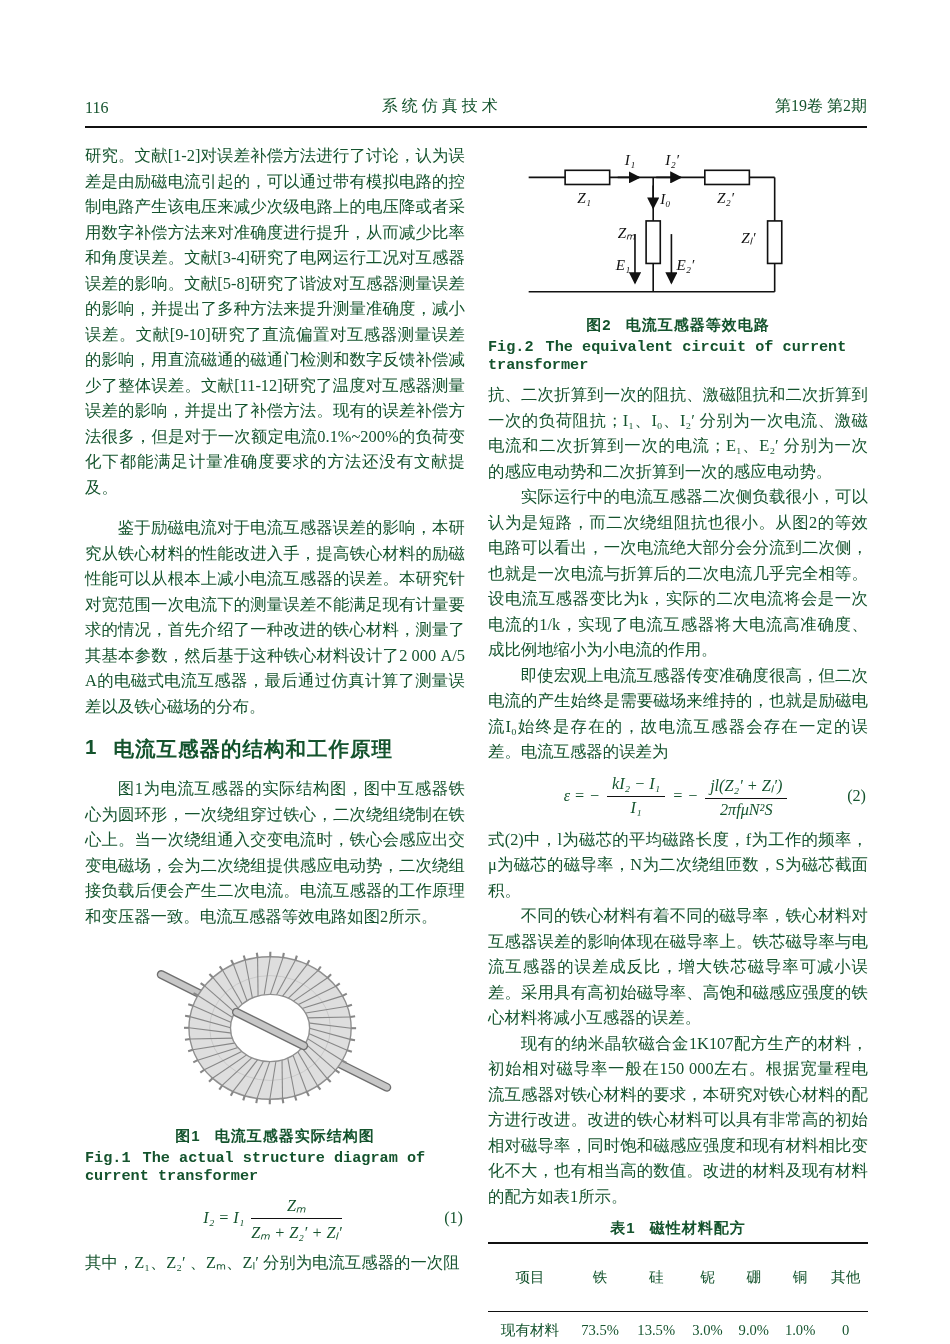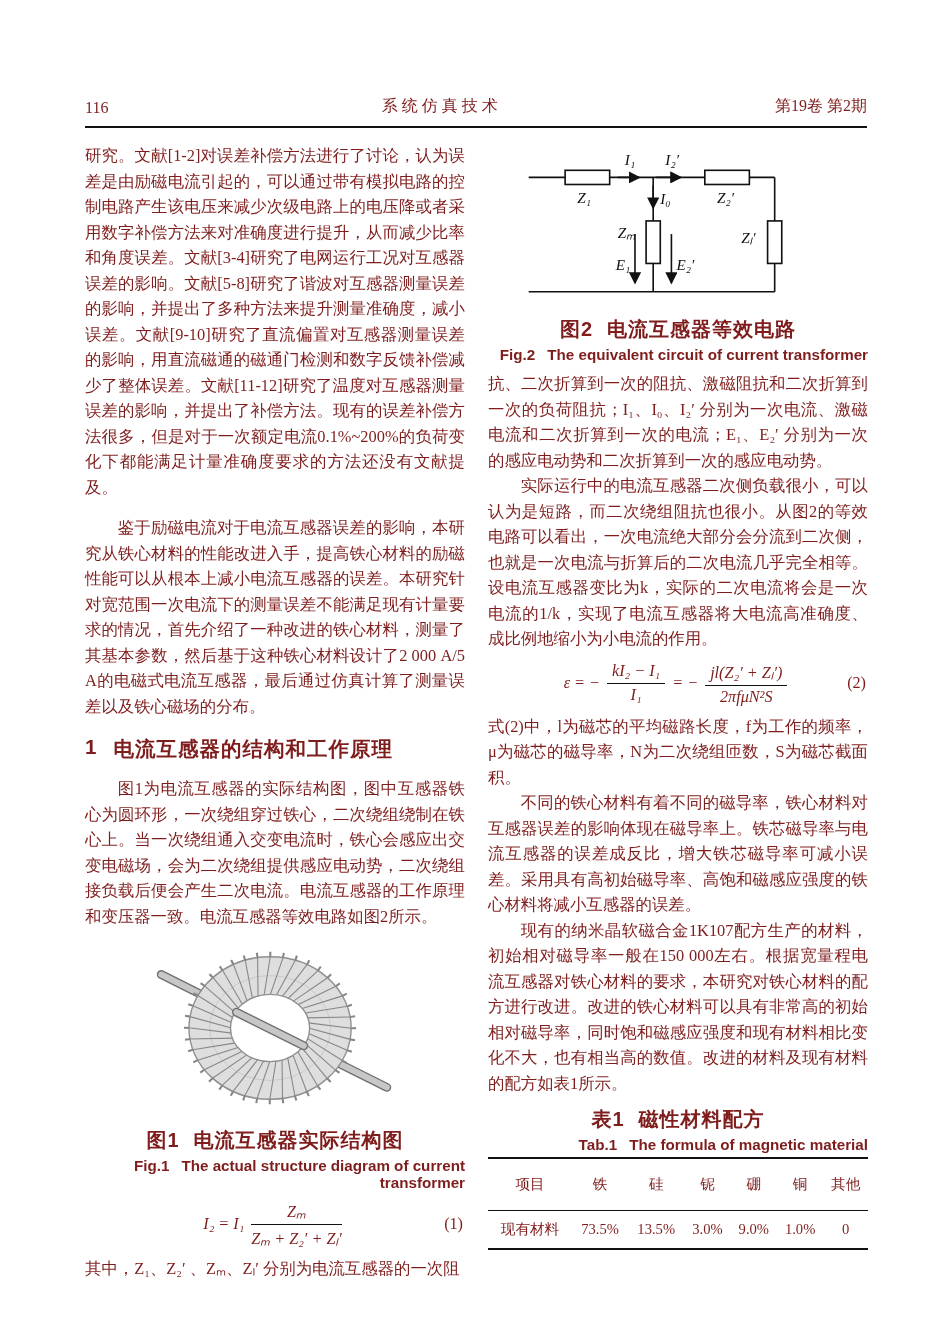--- a/index.html
+++ b/index.html
@@ -3,21 +3,21 @@
 <meta charset="utf-8">
 <style>
   * { box-sizing: border-box; }
   html,body { margin:0; padding:0; background:#ffffff; }
   .page {
     position: relative;
     width: 950px;
     height: 1344px;
     background: #ffffff;
     font-family: "Liberation Serif", serif;
-    color: #7f1d1d;
+    color: #14532d;
     overflow: hidden;
   }
   
   .pg-header {
     position: absolute;
     top: 96px; left: 85px; width: 782px;
     display: flex; justify-content: space-between; align-items: flex-end;
     font-size: 16px;
     padding-bottom: 9px;
     border-bottom: 2.5px solid #111;
@@ -46,31 +46,31 @@
     font-size: 20.5px;
     letter-spacing: 1px;
     display: flex;
   }
   .section-heading .num { margin-right: 16px; }
   
   .figure-block { text-align: center; }
   .cap-zh {
     font-family: "Liberation Sans", sans-serif;
     font-weight: bold;
-    font-size: 20px;
+    font-size: 15px;
     text-align: center;
     margin: 3px 0 3px 0;
     letter-spacing: 1px;
   }
   .cap-zh .cap-space { display:inline-block; width: 14px; }
   .cap-en {
-    font-family: Liberation Sans, sans-serif;
+    font-family: Liberation Mono, monospace;
     font-weight: bold;
     font-size: 15.2px;
-    text-align: right;
+    text-align: left;
     margin: 0 0 8px 0;
   }
   .cap-en .cap-space { display:inline-block; width: 12px; }
   .fig1-wrap { margin: 8px auto 2px auto; width: 268px; }
   .fig2-wrap { margin: 2px auto 0 auto; width: 345px; }
   
   .formula-row {
     position: relative;
     display: flex; align-items: center; justify-content: center;
     margin: 9px 0 7px 0;
@@ -94,21 +94,21 @@
     width: 100%;
     border-collapse: collapse;
     font-size: 14.6px;
     border-top: 2.4px solid #111;
     border-bottom: 2.4px solid #111;
     margin-top: 4px;
   }
   table.data-table th {
     font-weight: normal;
     border-bottom: 1.3px solid #111;
-    padding: 16px 2px;
+    padding: 24px 2px;
     text-align: center;
   }
   table.data-table td { padding: 9px 2px; text-align: center; }
   
   .circuit text {
     font-family: "Liberation Serif", serif;
     font-style: italic;
     font-size: 15px;
     fill: #111;
   }
@@ -313,20 +313,21 @@
         </div>
         <div class="cap-en">
           <span>Fig.2</span><span class="cap-space"></span><span>The equivalent circuit of current transformer</span>
         </div>
       </div>
 
       <p class="body">抗、二次折算到一次的阻抗、激磁阻抗和二次折算到一次的负荷阻抗；I₁、I₀、I₂′ 分别为一次电流、激磁电流和二次折算到一次的电流；E₁、E₂′ 分别为一次的感应电动势和二次折算到一次的感应电动势。</p>
 
       <p class="body indent">实际运行中的电流互感器二次侧负载很小，可以认为是短路，而二次绕组阻抗也很小。从图2的等效电路可以看出，一次电流绝大部分会分流到二次侧，也就是一次电流与折算后的二次电流几乎完全相等。设电流互感器变比为k，实际的二次电流将会是一次电流的1/k，实现了电流互感器将大电流高准确度、成比例地缩小为小电流的作用。</p>
 
+      <p class="body indent">即使宏观上电流互感器传变准确度很高，但二次电流的产生始终是需要磁场来维持的，也就是励磁电流I₀始终是存在的，故电流互感器会存在一定的误差。电流互感器的误差为</p>
 
       <div class="formula-row">
         <span class="flhs">ε = −</span>
         <span class="frac">
           <span class="num">kI₂ − I₁</span>
           <span class="den">I₁</span>
         </span>
         <span class="fmid">= −</span>
         <span class="frac">
           <span class="num">jl(Z₂′ + Zₗ′)</span>
@@ -337,23 +338,20 @@
 
       <p class="body">式(2)中，l为磁芯的平均磁路长度，f为工作的频率，μ为磁芯的磁导率，N为二次绕组匝数，S为磁芯截面积。</p>
 
       <p class="body indent">不同的铁心材料有着不同的磁导率，铁心材料对互感器误差的影响体现在磁导率上。铁芯磁导率与电流互感器的误差成反比，增大铁芯磁导率可减小误差。采用具有高初始磁导率、高饱和磁感应强度的铁心材料将减小互感器的误差。</p>
 
       <p class="body indent">现有的纳米晶软磁合金1K107配方生产的材料，初始相对磁导率一般在150 000左右。根据宽量程电流互感器对铁心材料的要求，本研究对铁心材料的配方进行改进。改进的铁心材料可以具有非常高的初始相对磁导率，同时饱和磁感应强度和现有材料相比变化不大，也有相当高的数值。改进的材料及现有材料的配方如表1所示。</p>
 
       <div class="tbl-block">
         <div class="cap-zh">
           <span>表1</span><span class="cap-space"></span><span>磁性材料配方</span>
-        </div>
-        <div class="cap-en" style="margin-bottom:0;">
-          <span>Tab.1</span><span class="cap-space"></span><span>The formula of magnetic material</span>
         </div>
         <table class="data-table">
           <thead>
             <tr>
               <th>项目</th>
               <th>铁</th>
               <th>硅</th>
               <th>铌</th>
               <th>硼</th>
               <th>铜</th>

